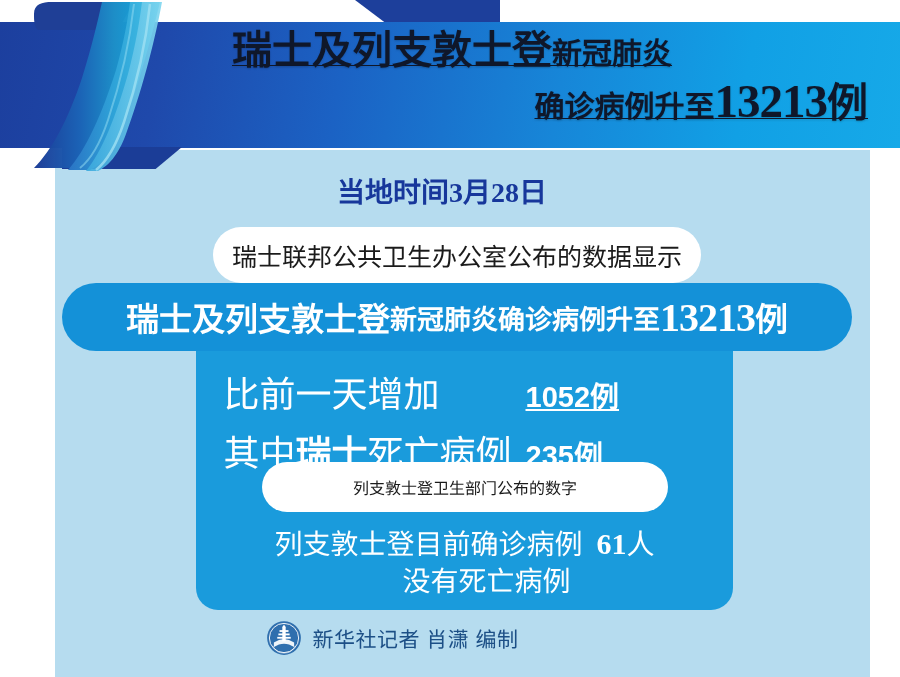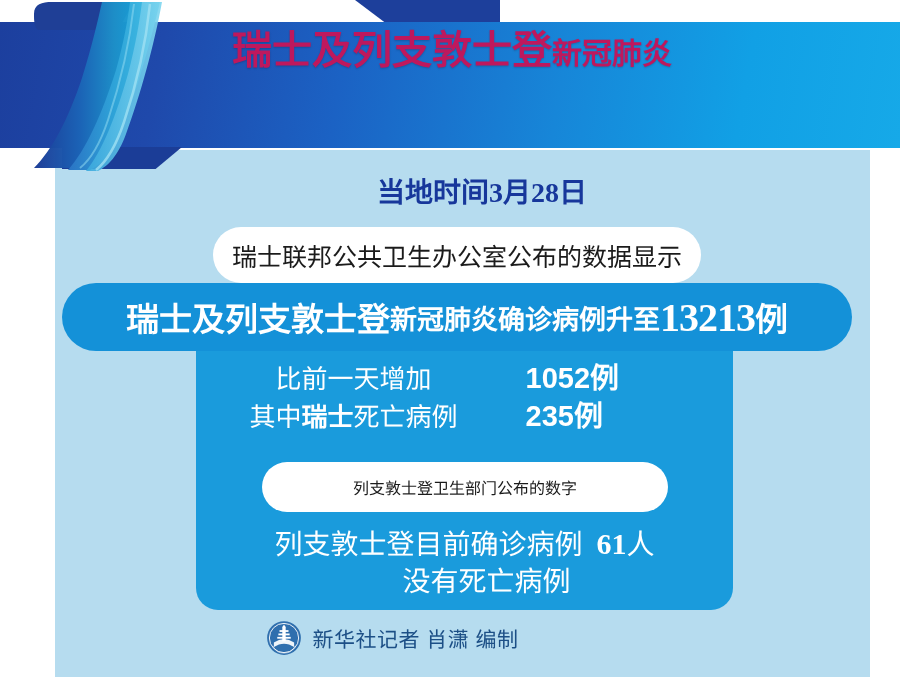--- a/index.html
+++ b/index.html
@@ -81,22 +81,23 @@
     height: 175px;
     overflow: visible;
   }
 
   
   .title-block {
     position: absolute;
     left: 220px;
     top: 28px;
     width: 660px;
-    color: #be185d;
+    color: #0f172a;
     z-index: 5;
+    text-decoration: underline;
   }
   .title-line {
     line-height: 1.12;
     white-space: nowrap;
     text-shadow: 0 1px 2px rgba(0,0,0,.18);
   }
   .title-line.l1 { text-align: left; padding-left: 12px; }
   .title-line.l2 { text-align: right; padding-right: 12px; margin-top: 2px;}
   .t-big {
     font-size: 40px;
@@ -124,21 +125,20 @@
     position: absolute;
     left: 55px;
     top: 170px;
     width: 774px;
     text-align: center;
     font-size: 28px;
     font-weight: bold;
     color: #17379b;
     font-family: "Liberation Serif", "DejaVu Serif", serif;
     letter-spacing: 0px;
-    padding-left: 40px;
   }
 
   
   .pill-white {
     position: absolute;
     background: #ffffff;
     border-radius: 999px;
     display: flex;
     align-items: center;
     justify-content: center;
@@ -201,32 +201,34 @@
     color: #ffffff;
   }
   .stat-row {
     display: flex;
     align-items: baseline;
     justify-content: center;
     white-space: nowrap;
     line-height: 1.3;
   }
   .stat-label {
-    font-size: 26px;
+    font-size: 36px;
     font-weight: normal;
-    text-align: center;
+    text-align: left;
     width: 260px;
+    margin-top: 12px;
   }
   .stat-label b { font-weight: bold; }
   .stat-value {
     font-size: 29px;
     font-weight: bold;
     width: 180px;
     text-align: left;
     padding-left: 42px;
+    text-decoration: underline;
   }
   .stat-value .num {
     font-family: "Liberation Sans", "DejaVu Sans", sans-serif;
     font-weight: bold;
   }
 
   
   .pill-source2 {
     left: 262px;
     top: 462px;
@@ -329,20 +331,23 @@
       <path d="M122,4 C118,42 108,86 96,122 C88,146 78,162 68,170" stroke="#9fe0f3" stroke-width="2.5" fill="none" opacity="0.8"></path>
       <path d="M106,4 C102,40 92,84 80,120 C72,144 62,160 52,168" stroke="#8ed8f0" stroke-width="2" fill="none" opacity="0.55"></path>
 
       <path d="M40,168 C56,160 72,150 86,138 L150,138 C150,150 142,158 130,160 L60,172 Z" fill="#ffffff" opacity="0.0"></path>
     </svg>
 
     <div class="title-block">
       <div class="title-line l1">
         <span class="t-big">瑞士及列支敦士登</span><span class="t-small">新冠肺炎</span>
       </div>
+      <div class="title-line l2">
+        <span class="t-small">确诊病例升至</span><span class="t-num">13213</span><span class="t-num-unit">例</span>
+      </div>
     </div>
   </div>
 
   <div class="date-line">当地时间3月28日</div>
 
   <div class="pill-white pill-source1">
     <span>瑞士联邦公共卫生办公室公布的数据显示</span>
   </div>
 
   <div class="inner-card"></div>

